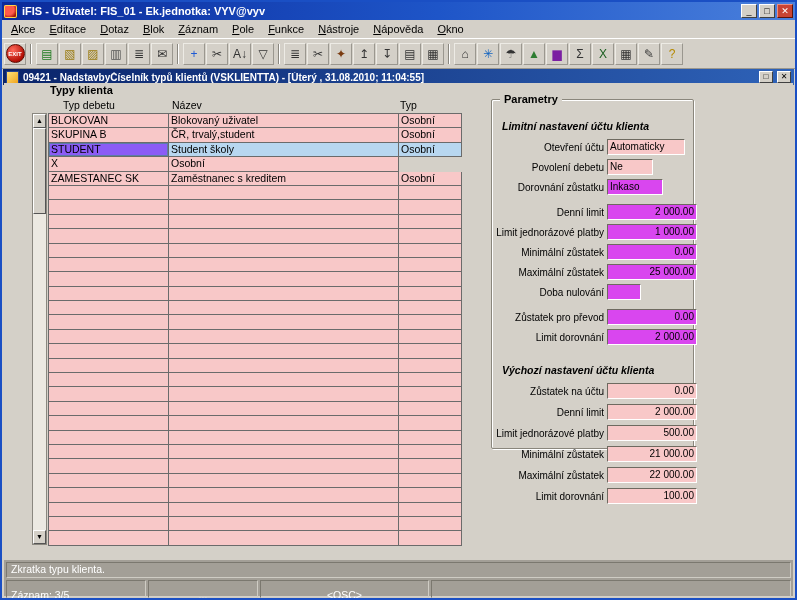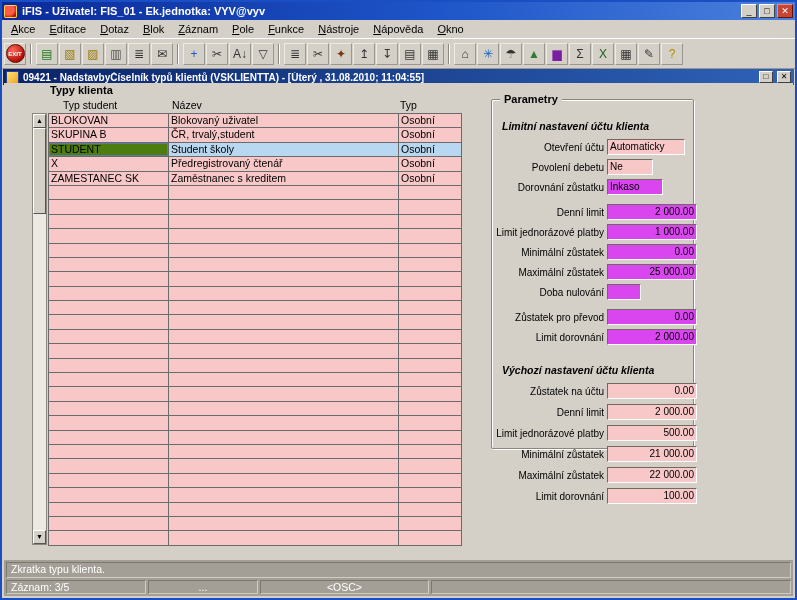--- a/index.html
+++ b/index.html
@@ -55,42 +55,42 @@
     font-size:7px;text-align:center;line-height:12px;box-sizing:border-box;}
   .sb-btn.top{top:0;}
   .sb-btn.bottom{bottom:0;}
   .sb-thumb{position:absolute;left:0;top:14px;width:13px;height:86px;background:#D4D0C8;border:1px solid;border-color:#fff #555 #555 #fff;box-sizing:border-box;}
   
   .grid{position:absolute;left:44px;top:30px;width:413px;border-top:1px solid #6B6B6B;border-left:1px solid #6B6B6B;}
   .grow{display:grid;grid-template-columns:120px 230px 63px;height:14.4px;}
   .gcell{border-right:1px solid #6B6B6B;border-bottom:1px solid #6B6B6B;background:#F8C8C8;font-size:10.5px;line-height:13px;
     padding:0 2px;white-space:nowrap;overflow:hidden;box-sizing:border-box;}
   .grow.selected .gcell{background:#B8D7F0;}
-  .grow.selected .gcell:first-child{background:#4d7c0f;box-shadow:inset 0 0 0 1px #5A7CA8;}
+  .grow.selected .gcell:first-child{background:#8b5cf6;box-shadow:inset 0 0 0 1px #5A7CA8;}
   
   .params-box{position:absolute;left:487px;top:16px;width:203px;height:350px;border:1px solid #8A867C;border-radius:2px;
     box-shadow:inset 1px 1px 0 #FFFFFF,1px 1px 0 #FFFFFF;box-sizing:border-box;}
   .params-title{position:absolute;top:-7px;left:8px;background:#D4D0C8;padding:0 4px;font-weight:bold;font-size:11px;}
   .section-title{margin:20px 0 6px 10px;font-weight:bold;font-style:italic;font-size:10.5px;white-space:nowrap;}
   .section-title.second{margin-top:18px;}
   .prow{display:flex;align-items:center;height:18px;margin:0 4px 2px 0;}
   .prow.gap{margin-top:7px;}
   .prow.tall{margin-bottom:3px;}
   .plabel{width:112px;text-align:right;font-size:10px;padding-right:3px;white-space:nowrap;overflow:hidden;flex:0 0 auto;}
   .pfield{height:14px;background:#d946ef;border:1px solid;border-color:#6E6A60 #FFFFFF #FFFFFF #6E6A60;
     font-size:10px;line-height:14px;padding:0 2px;white-space:nowrap;overflow:hidden;flex:0 0 auto;}
   .pfield.pink{background:#F8C8C8;}
   .pfield.right{text-align:right;}
   
   .statusbar{position:absolute;left:2px;right:2px;bottom:2px;height:36px;background:#A39F97;box-sizing:border-box;padding-top:2px;}
   .status-hint{margin:0 2px 2px 2px;height:14px;line-height:13px;color:#fff;font-size:10.5px;padding-left:4px;
     border:1px solid;border-color:#7B786F #CFCCC4 #CFCCC4 #7B786F;}
   .status-row{display:flex;margin:0 2px;gap:2px;height:14px;}
   .status-cell{border:1px solid;border-color:#7B786F #CFCCC4 #CFCCC4 #7B786F;color:#fff;font-size:10.5px;line-height:12px;
-    padding:0 4px;box-sizing:border-box;white-space:nowrap;}
+    padding:8px 4px;box-sizing:border-box;white-space:nowrap;}
   .cell-record{width:140px;}
   .cell-ellipsis{width:110px;text-align:center;}
   .cell-mode{width:169px;text-align:center;}
   .cell-fill{flex:1;}
 </style>
 </head>
 <body>
 
 <div class="window">
 
@@ -214,21 +214,21 @@
     <button class="mdibtn">□</button>
     <button class="mdibtn">✕</button>
   </div>
 
   <div class="workspace">
 
     <div class="content">
       <div class="block-title">Typy klienta</div>
 
       <div class="grid-header" id="grid-header">
-          <div class="hcell">Typ student</div>
+          <div class="hcell">Typ debetu</div>
           <div class="hcell">Název</div>
           <div class="hcell">Typ</div>
         </div>
 
       <div class="vscrollbar">
         <div class="sb-btn top">▲</div>
         <div class="sb-thumb"></div>
         <div class="sb-btn bottom">▼</div>
       </div>
 
@@ -243,21 +243,20 @@
             <div class="gcell">ČR, trvalý,student</div>
             <div class="gcell">Osobní</div>
           </div>
           <div class="grow selected">
             <div class="gcell">STUDENT</div>
             <div class="gcell">Student školy</div>
             <div class="gcell">Osobní</div>
           </div>
           <div class="grow">
             <div class="gcell">X</div>
-            <div class="gcell">Předregistrovaný čtenář</div>
             <div class="gcell">Osobní</div>
           </div>
           <div class="grow">
             <div class="gcell">ZAMESTANEC SK</div>
             <div class="gcell">Zaměstnanec s kreditem</div>
             <div class="gcell">Osobní</div>
           </div>
           <div class="grow">
             <div class="gcell"></div>
             <div class="gcell"></div>

